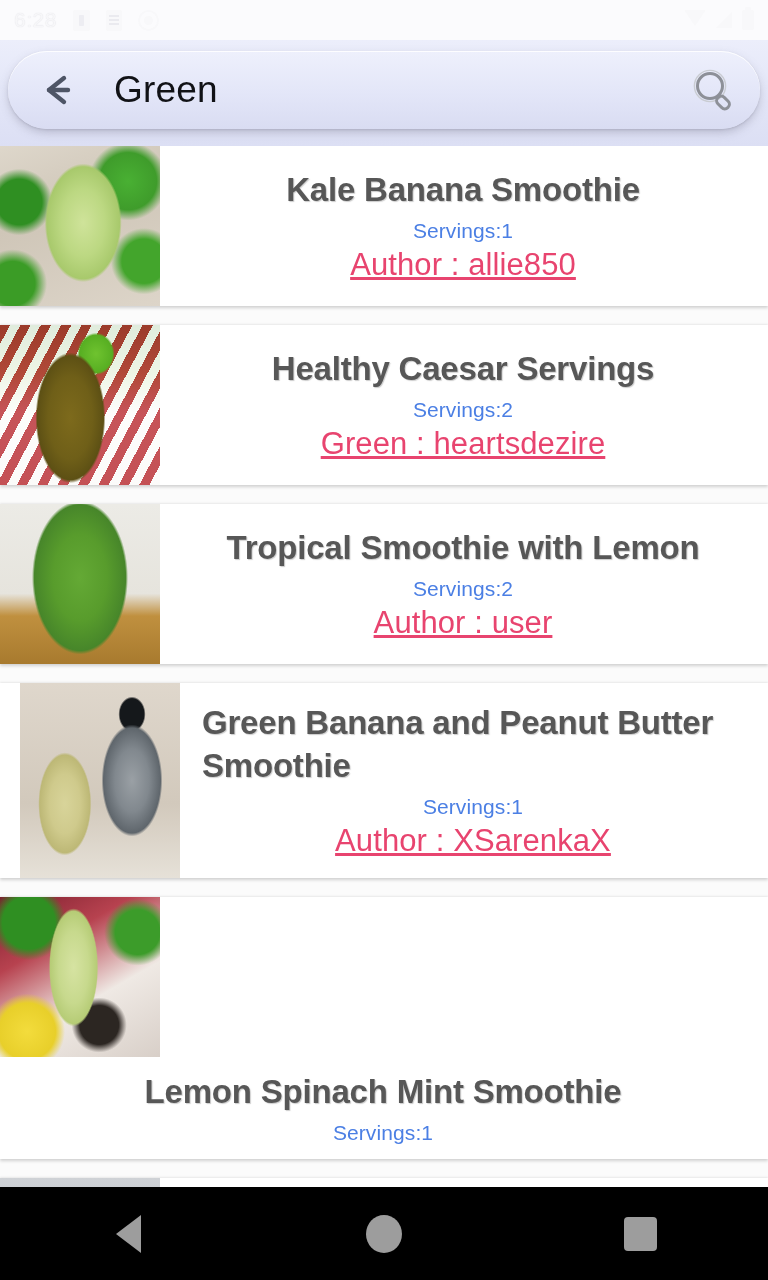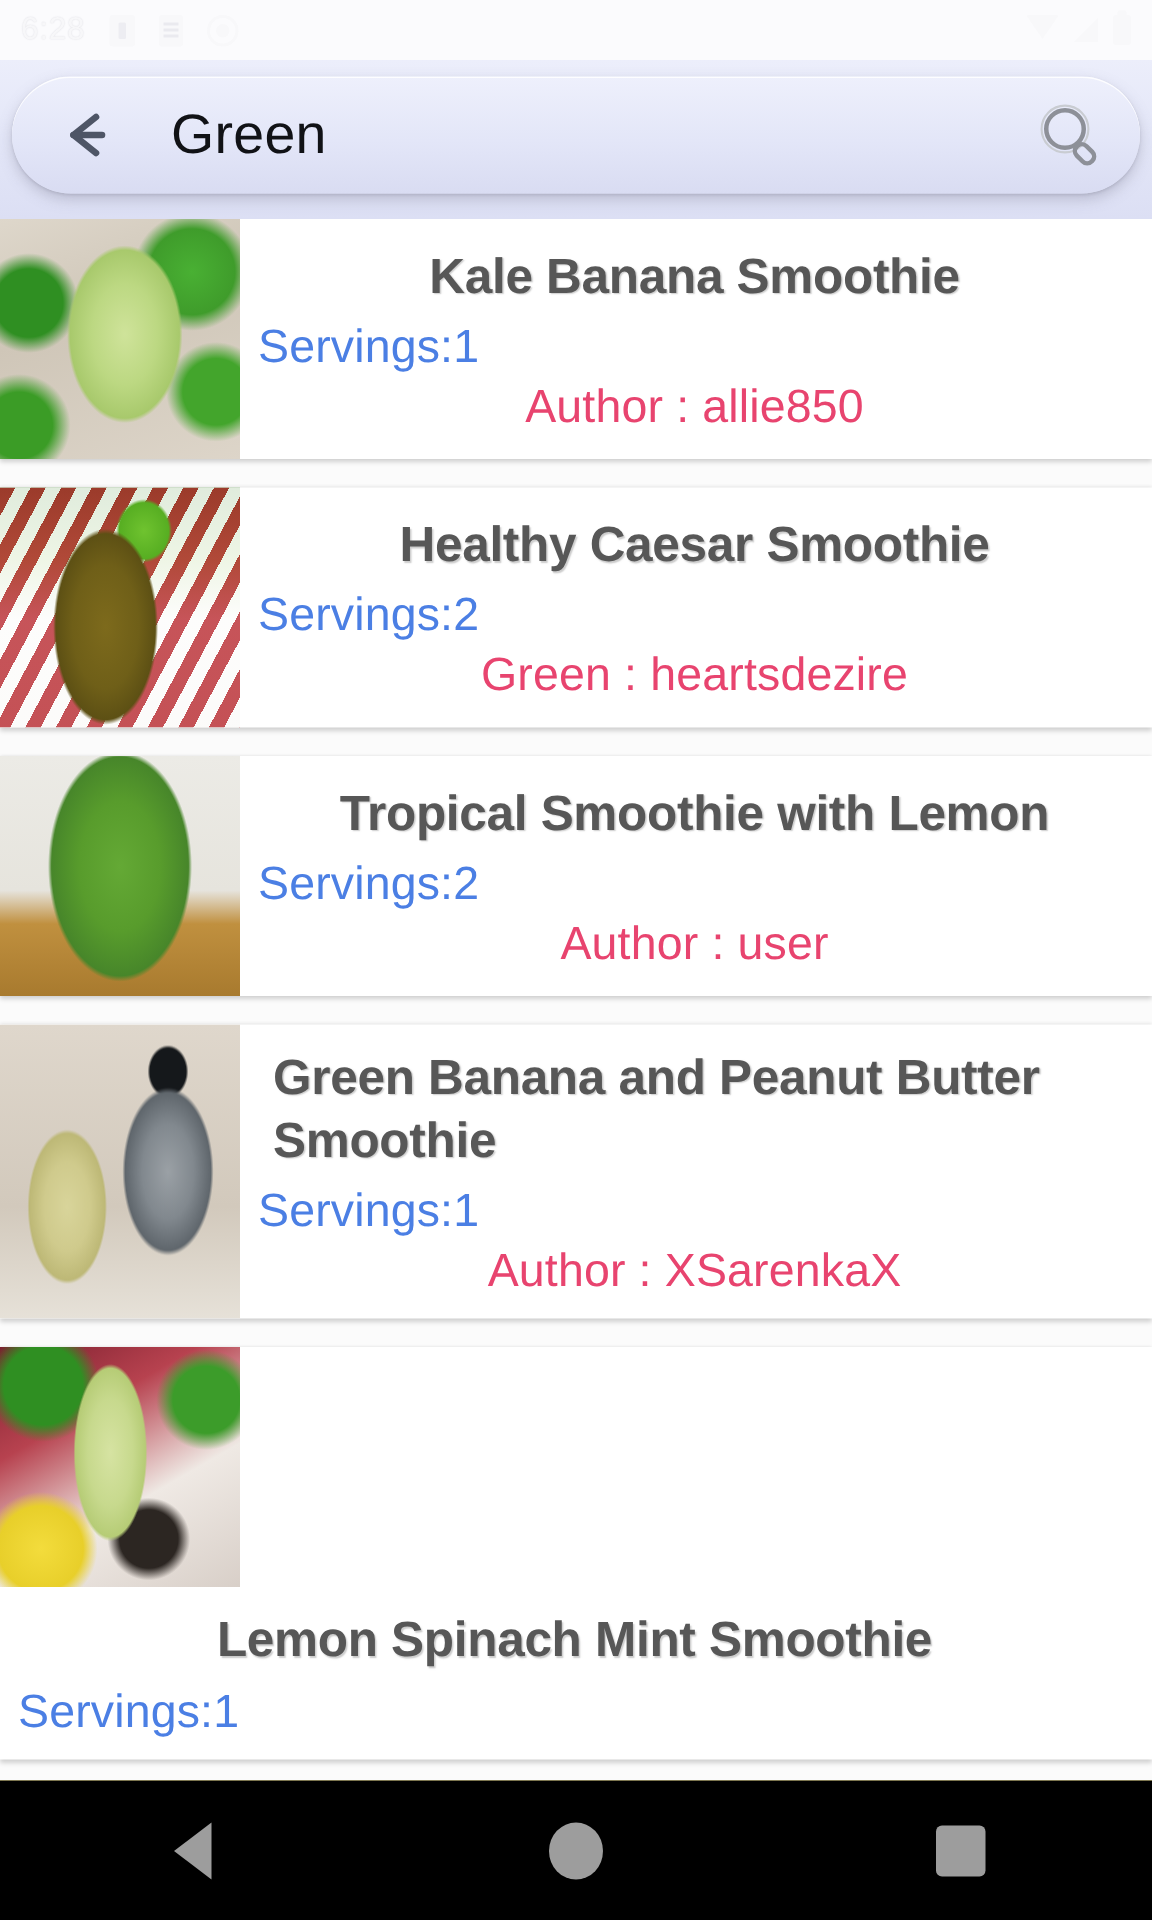--- a/index.html
+++ b/index.html
@@ -188,31 +188,33 @@
     color:#575757;
     text-align:center;
     line-height:1.28;
     text-shadow:1px 1px 1px rgba(160,160,160,.55);
     letter-spacing:-.2px;
     word-wrap:break-word;
   }
   .card.two-line .r-title{ text-align:left; padding-left:10px; }
 
   .r-serv{
-    font-size:31px;
+    font-size:21px;
     color:#4b7fe4;
+    text-align:center;
     margin-top:8px;
     letter-spacing:.1px;
   }
   .r-auth{
     font-size:31px;
     color:#e8446f;
     text-align:center;
     margin-top:4px;
     letter-spacing:.1px;
+    text-decoration:underline;
   }
 
   
   .img-kale{
     background:
       radial-gradient(ellipse 52px 80px at 52% 48%, #cfe39a 0%, #bcd882 42%, #a8c96c 70%, rgba(168,201,108,0) 74%),
       radial-gradient(circle at 80% 22%, #49b033 0%, #3f9c2b 16%, rgba(63,156,43,0) 22%),
       radial-gradient(circle at 12% 35%, #2f8f22 0%, #2f8f22 13%, rgba(47,143,34,0) 19%),
       radial-gradient(circle at 90% 72%, #43a52c 0%, #43a52c 12%, rgba(67,165,44,0) 18%),
       radial-gradient(circle at 8% 86%, #3b9c26 0%, #3b9c26 11%, rgba(59,156,38,0) 17%),
@@ -331,34 +333,34 @@
         <div class="thumb img-kale"></div>
         <div class="card-body">
           <div class="r-title">Kale Banana Smoothie</div>
           <div class="r-serv">Servings:1</div>
           <div class="r-auth">Author : allie850</div>
         </div>
       </div>
       <div class="card" style="min-height: 160px;">
         <div class="thumb img-caesar"></div>
         <div class="card-body">
-          <div class="r-title">Healthy Caesar Smoothie</div>
+          <div class="r-title">Healthy Caesar Servings</div>
           <div class="r-serv">Servings:2</div>
           <div class="r-auth">Green : heartsdezire</div>
         </div>
       </div>
       <div class="card" style="min-height: 160px;">
         <div class="thumb img-tropical"></div>
         <div class="card-body">
           <div class="r-title">Tropical Smoothie with Lemon</div>
           <div class="r-serv">Servings:2</div>
           <div class="r-auth">Author : user</div>
         </div>
       </div>
-      <div class="card two-line" style="min-height: 195px;">
+      <div class="card two-line" style="min-height: 195px; padding-left: 20px;">
         <div class="thumb img-peanut"></div>
         <div class="card-body">
           <div class="r-title">Green Banana and Peanut Butter Smoothie</div>
           <div class="r-serv">Servings:1</div>
           <div class="r-auth">Author : XSarenkaX</div>
         </div>
       </div>
       <div class="card" style="min-height: 160px; flex-direction: column;">
         <div class="thumb img-lemon"></div>
         <div class="card-body">

